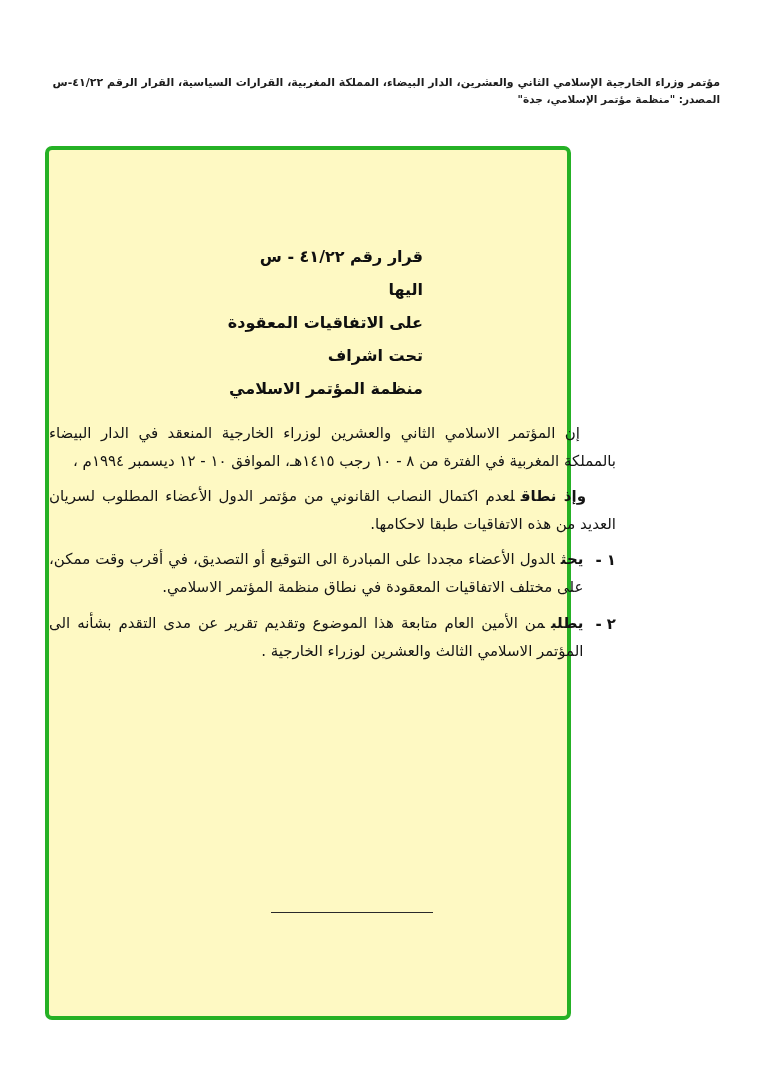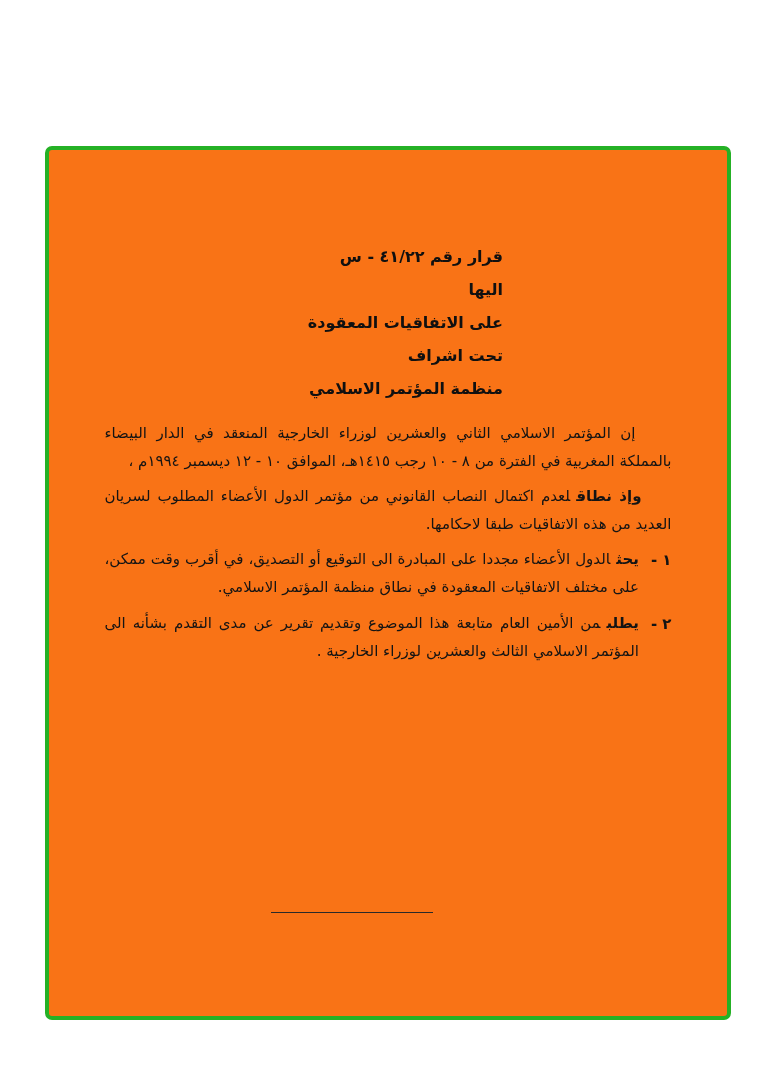--- a/index.html
+++ b/index.html
@@ -25,26 +25,26 @@
     line-height: 17px;
     color: #1c1c1c;
   }
   .hn-line2 { font-size: 10.5px; }
 
   
   .frame {
     position: absolute;
     left: 45px;
     top: 146px;
-    width: 686px;
+    width: 526px;
     height: 874px;
     border: 4px solid #25b125;
     border-radius: 7px;
     box-sizing: border-box;
-    background: #f97316;
+    background: #fef9c3;
   }
 
   
   .title-block {
     margin: 90px auto 0;
     width: 230px;
     direction: rtl;
     text-align: right;
     font-weight: bold;
     font-size: 16px;
@@ -81,20 +81,24 @@
     top: 762px;
     width: 162px;
     border-top: 1.6px solid #2a2a2a;
   }
 </style>
 </head>
 <body>
 
 <div class="page">
 
+  <div class="header-note">
+    <div class="hn-line">مؤتمر وزراء الخارجية الإسلامي الثاني والعشرين، الدار البيضاء، المملكة المغربية، القرارات السياسية، القرار الرقم ٤١/٢٢-س</div>
+    <div class="hn-line hn-line2">المصدر:  "منظمة مؤتمر الإسلامي، جدة"</div>
+  </div>
 
   <div class="frame" style="border-color: rgb(37, 177, 37);">
 
     <div class="title-block">
       <div class="t-line t-line-1">قرار رقم ٤١/٢٢ - س</div>
       <div class="t-line">اليها</div>
       <div class="t-line">على الاتفاقيات المعقودة تحت اشراف</div>
       <div class="t-line">منظمة المؤتمر الاسلامي</div>
     </div>
 

